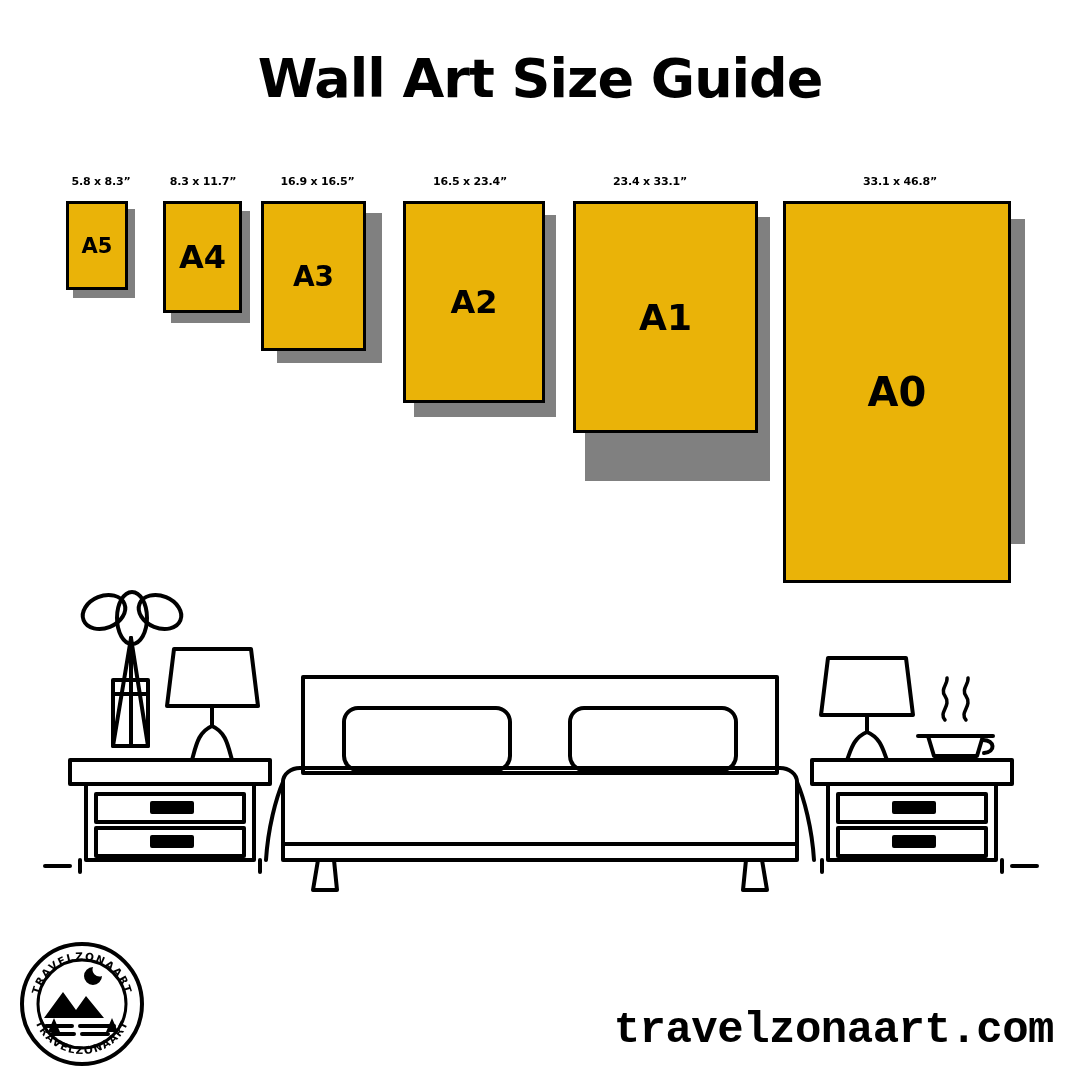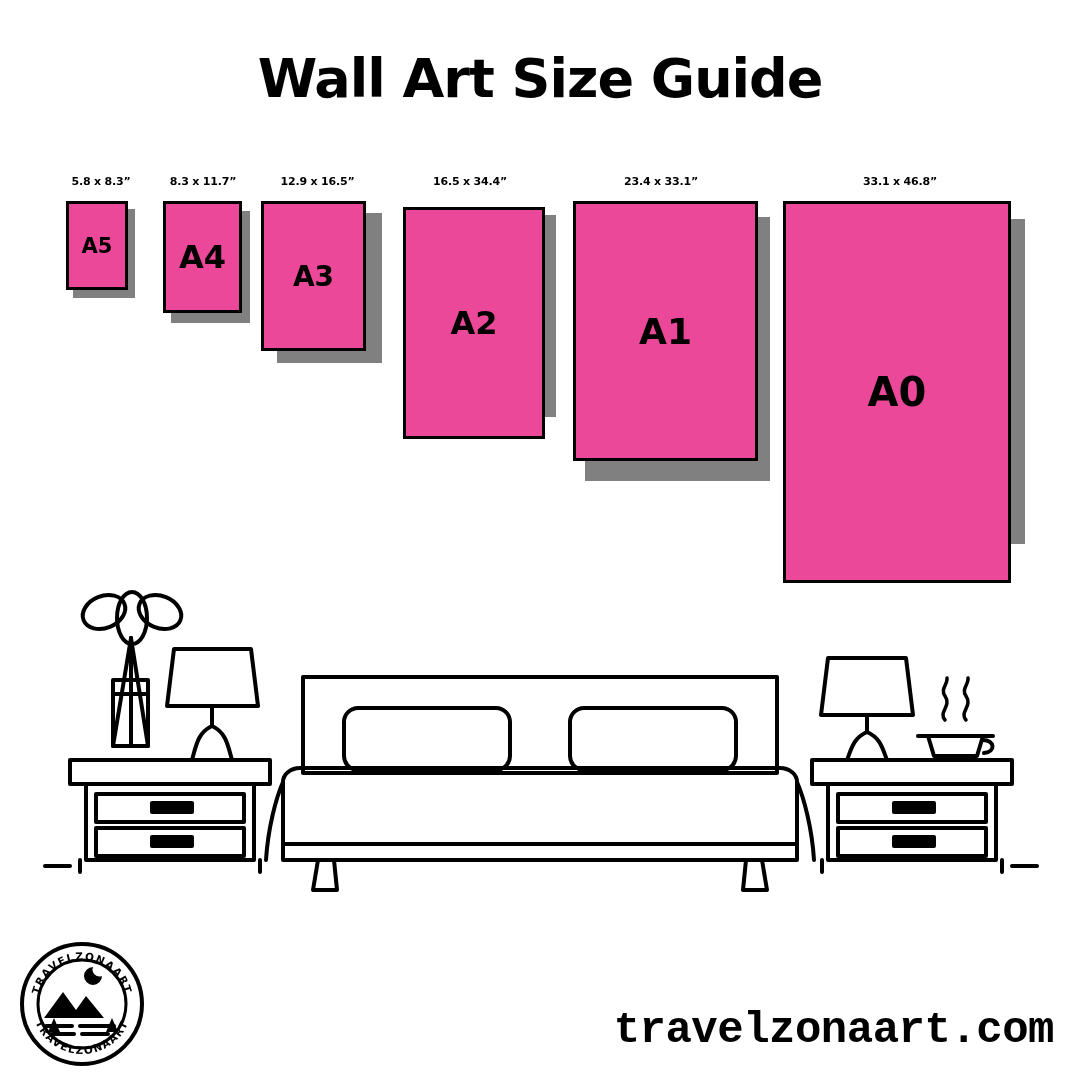--- a/index.html
+++ b/index.html
@@ -54,21 +54,21 @@
     white-space: nowrap;
     text-align: center;
     letter-spacing: -0.2px;
   }
   .frame-shadow {
     position: absolute;
     background: #808080;
   }
   .frame-box {
     position: absolute;
-    background: #ec4899;
+    background: #eab308;
     border: 3px solid #000000;
     box-sizing: border-box;
     display: flex;
     align-items: center;
     justify-content: center;
   }
   .frame-label {
     font-weight: bold;
     color: #000000;
     font-family: "DejaVu Sans", sans-serif;
@@ -121,39 +121,39 @@
 
     <div class="frame-group" style="left:155px; top:175px;">
       <div class="frame-dim" style="left:0px; top:0px; width:96px;">8.3 x 11.7”</div>
       <div class="frame-shadow" style="left:16px; top:36px; width:79px; height:112px;"></div>
       <div class="frame-box" style="left:8px; top:26px; width:79px; height:112px;">
         <span class="frame-label" style="font-size:32px;">A4</span>
       </div>
     </div>
 
     <div class="frame-group" style="left:260px; top:175px;">
-      <div class="frame-dim" style="left:0px; top:0px; width:115px;">12.9 x 16.5”</div>
+      <div class="frame-dim" style="left:0px; top:0px; width:115px;">16.9 x 16.5”</div>
       <div class="frame-shadow" style="left:17px; top:38px; width:105px; height:150px;"></div>
       <div class="frame-box" style="left:1px; top:26px; width:105px; height:150px;">
         <span class="frame-label" style="font-size:28px;">A3</span>
       </div>
     </div>
 
     <div class="frame-group" style="left:395px; top:175px;">
-      <div class="frame-dim" style="left:7px; top:0px; width:136px;">16.5 x 34.4”</div>
+      <div class="frame-dim" style="left:7px; top:0px; width:136px;">16.5 x 23.4”</div>
       <div class="frame-shadow" style="left:19px; top:40px; width:142px; height:202px;"></div>
-      <div class="frame-box" style="left:8px; top:32px; width:142px; height:232px;">
+      <div class="frame-box" style="left:8px; top:26px; width:142px; height:202px;">
         <span class="frame-label" style="font-size:32px;">A2</span>
       </div>
     </div>
 
     <div class="frame-group" style="left:565px; top:175px;">
-      <div class="frame-dim" style="left:28px; top:0px; width:136px;">23.4 x 33.1”</div>
+      <div class="frame-dim" style="left:17px; top:0px; width:136px;">23.4 x 33.1”</div>
       <div class="frame-shadow" style="left:20px; top:42px; width:185px; height:264px;"></div>
-      <div class="frame-box" style="left:8px; top:26px; width:185px; height:260px;">
+      <div class="frame-box" style="left:8px; top:26px; width:185px; height:232px;">
         <span class="frame-label" style="font-size:36px;">A1</span>
       </div>
     </div>
 
     <div class="frame-group" style="left:775px; top:175px;">
       <div class="frame-dim" style="left:57px; top:0px; width:136px;">33.1 x 46.8”</div>
       <div class="frame-shadow" style="left:22px; top:44px; width:228px; height:325px;"></div>
       <div class="frame-box" style="left:8px; top:26px; width:228px; height:382px;">
         <span class="frame-label" style="font-size:40px;">A0</span>
       </div>

